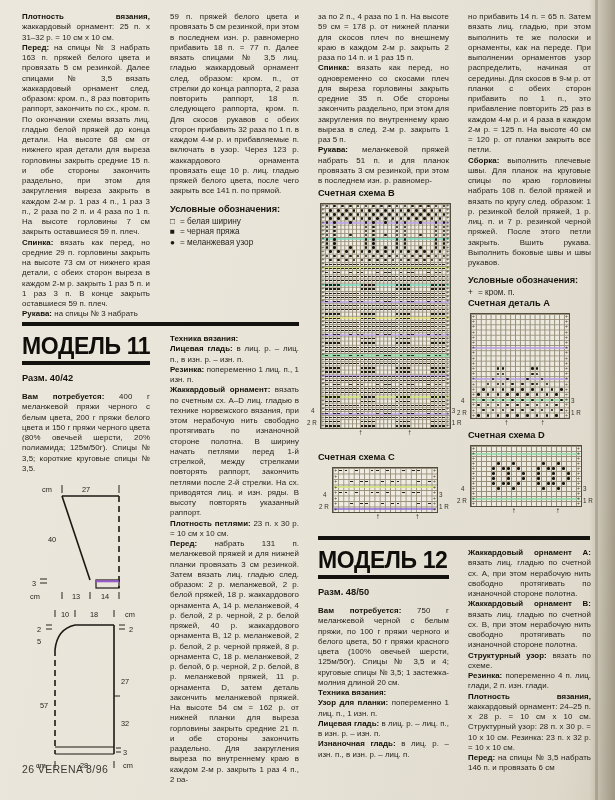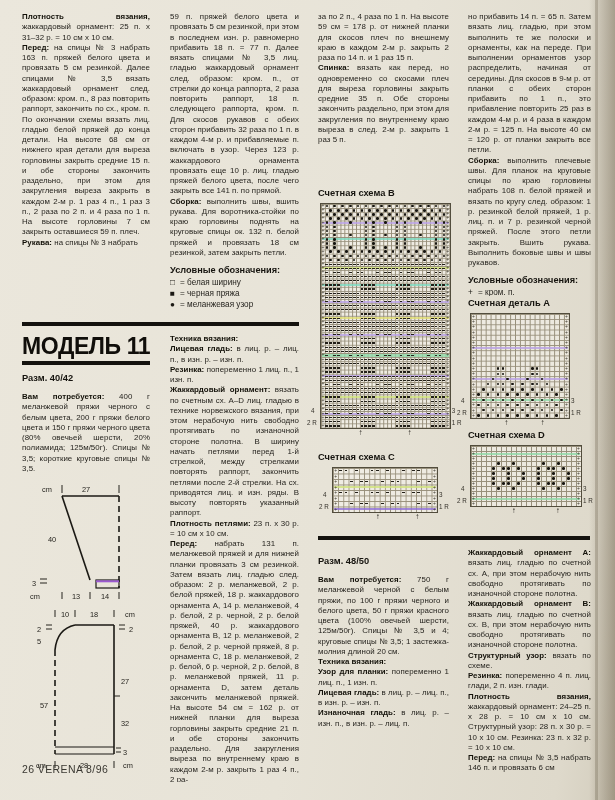--- a/index.html
+++ b/index.html
@@ -37,27 +37,27 @@
   .edge-line{position:absolute;top:0;right:17px;width:3px;height:100%;background:rgba(96,86,66,.28);}
 </style>
 </head>
 <body>
 
 <div class="page">
 
   <div class="blk txt" style="left:22px;top:12px;width:128px;height:309px">
       <p class="para"><b>Плотность вязания,</b> жаккардовый орнамент: 25 п. х 31–32 р. = 10 см х 10 см.</p>
       <p class="para"><b>Перед:</b> на спицы № 3 набрать 163 п. пряжей белого цвета и провязать 5 см резинкой. Далее спицами № 3,5 вязать жаккардовый орнамент след. образом: кром. п., 8 раз повторить раппорт, закончить по сх., кром. п. По окончании схемы вязать лиц. гладью белой пряжей до конца детали. На высоте 68 см от нижнего края детали для выреза горловины закрыть средние 15 п. и обе стороны закончить раздельно, при этом для закругления выреза закрыть в каждом 2-м р. 1 раз 4 п., 1 раз 3 п., 2 раза по 2 п. и 4 раза по 1 п. На высоте горловины 7 см закрыть оставшиеся 59 п. плеч.</p>
+      <p class="para"><b>Спинка:</b> вязать как перед, но средние 29 п. горловины закрыть на высоте 73 см от нижнего края детали, с обеих сторон выреза в каждом 2-м р. закрыть 1 раз 5 п. и 1 раз 3 п. В конце закрыть оставшиеся 59 п. плеч.</p>
       <p class="para"><b>Рукава:</b> на спицы № 3 набрать</p>
     </div>
 
   <div class="blk txt" style="left:170px;top:12px;width:129px;height:309px">
     <div>
         <p class="para">59 п. пряжей белого цвета и провязать 5 см резинкой, при этом в последнем изн. р. равномерно прибавить 18 п. = 77 п. Далее вязать спицами № 3,5 лиц. гладью жаккардовый орнамент след. образом: кром. п., от стрелки до конца раппорта, 2 раза повторить раппорт, 18 п. следующего раппорта, кром. п. Для скосов рукавов с обеих сторон прибавить 32 раза по 1 п. в каждом 4-м р. и прибавляемые п. включать в узор. Через 123 р. жаккардового орнамента провязать еще 10 р. лиц. гладью пряжей белого цвета, после чего закрыть все 141 п. по прямой.</p>
-        <p class="para"><b>Сборка:</b> выполнить швы, вшить рукава. Для воротника-стойки по краю горловины поднять на круговые спицы ок. 132 п. белой пряжей и провязать 18 см резинкой, затем закрыть петли.</p>
       </div>
     <div class="legend">
         <div class="legend-title">Условные обозначения:</div>
         <div class="legend-item">
           <span class="sym">□</span>
           <span>= белая ширину</span>
         </div>
         <div class="legend-item">
           <span class="sym">■</span>
           <span>= черная пряжа</span>
@@ -140,20 +140,21 @@
       <p class="para"><b>Лицевая гладь:</b> в лиц. р. – лиц. п., в изн. р. – изн. п.</p>
       <p class="para"><b>Резинка:</b> попеременно 1 лиц. п., 1 изн. п.</p>
       <p class="para"><b>Жаккардовый орнамент:</b> вязать по счетным сх. A–D лиц. гладью в технике норвежского вязания, при этом нерабочую нить свободно протягивать по изнаночной стороне полотна. В ширину начать петлями перед 1-й стрелкой, между стрелками повторять раппорт, закончить петлями после 2-й стрелки. На сх. приводятся лиц. и изн. ряды. В высоту повторять указанный раппорт.</p>
       <p class="para"><b>Плотность петлями:</b> 23 п. х 30 р. = 10 см х 10 см.</p>
       <p class="para"><b>Перед:</b> набрать 131 п. меланжевой пряжей и для нижней планки провязать 3 см резинкой. Затем вязать лиц. гладью след. образом: 2 р. меланжевой, 2 р. белой пряжей, 18 р. жаккардового орнамента A, 14 р. меланжевой, 4 р. белой, 2 р. черной, 2 р. белой пряжей, 40 р. жаккардового орнамента B, 12 р. меланжевой, 2 р. белой, 2 р. черной пряжей, 8 р. орнамента C, 18 р. меланжевой, 2 р. белой, 6 р. черной, 2 р. белой, 8 р. меланжевой пряжей, 11 р. орнамента D, затем деталь закончить меланжевой пряжей. На высоте 54 см = 162 р. от нижней планки для выреза горловины закрыть средние 21 п. и обе стороны закончить раздельно. Для закругления выреза по внутреннему краю в каждом 2-м р. закрыть 1 раз 4 п., 2 ра-</p>
     </div>
 
   <div class="blk txt" style="left:318px;top:12px;width:131px;height:174px">
       <p class="para">за по 2 п., 4 раза по 1 п. На высоте 59 см = 178 р. от нижней планки для скосов плеч по внешнему краю в каждом 2-м р. закрыть 2 раза по 14 п. и 1 раз 15 п.</p>
       <p class="para"><b>Спинка:</b> вязать как перед, но одновременно со скосами плеч для выреза горловины закрыть средние 35 п. Обе стороны закончить раздельно, при этом для закругления по внутреннему краю выреза в след. 2-м р. закрыть 1 раз 5 п.</p>
+      <p class="para"><b>Рукава:</b> меланжевой пряжей набрать 51 п. и для планок провязать 3 см резинкой, при этом в последнем изн. р. равномер-</p>
     </div>
 
   <div class="blk" style="left:318px;top:188px;width:142px">
     <div class="chart-title">Счетная схема B</div>
     <div class="chart-wrap" style="margin-left: 2px; height: 238.1px;">
         <div class="chart" style="width: 128.7px; height: 224.1px; background-size: 3.9px 4.15px;">
           <div class="hl" style="top: 17.675px; background: rgb(185, 160, 230);"></div>
           <div class="hl" style="top: 34.275px; background: rgb(121, 216, 190);"></div>
           <div class="hl" style="top: 63.325px; background: rgb(207, 226, 122);"></div>
           <div class="hl" style="top: 79.925px; background: rgb(121, 216, 190);"></div>
@@ -1481,20 +1482,21 @@
         <span class="cl" style="left: 107px; top: 24px;">3</span>
         <span class="cl" style="left: 107px; top: 36px;">1 R</span>
         <span class="arr" style="left: 43.68px; top: 45px;">↑</span>
         <span class="arr" style="left: 83.2px; top: 45px;">↑</span>
       </div>
   </div>
 
   <div class="rule" style="left:318px;top:536px;width:272px"></div>
 
   <div class="blk txt" style="left:318px;top:548px;width:131px;height:240px">
+    <h1 class="model">МОДЕЛЬ 12</h1>
     <div class="razm">Разм. 48/50</div>
     <div>
         <p class="para"><b>Вам потребуется:</b> 750 г меланжевой черной с белым пряжи, по 100 г пряжи черного и белого цвета, 50 г пряжи красного цвета (100% овечьей шерсти, 125м/50г). Спицы № 3,5 и 4; круговые спицы № 3,5; 1 застежка-молния длиной 20 см.</p>
         <p class="para"><b>Техника вязания:</b></p>
         <p class="para"><b>Узор для планки:</b> попеременно 1 лиц. п., 1 изн. п.</p>
         <p class="para"><b>Лицевая гладь:</b> в лиц. р. – лиц. п., в изн. р. – изн. п.</p>
         <p class="para"><b>Изнаночная гладь:</b> в лиц. р. – изн. п., в изн. р. – лиц. п.</p>
       </div>
   </div>
 

